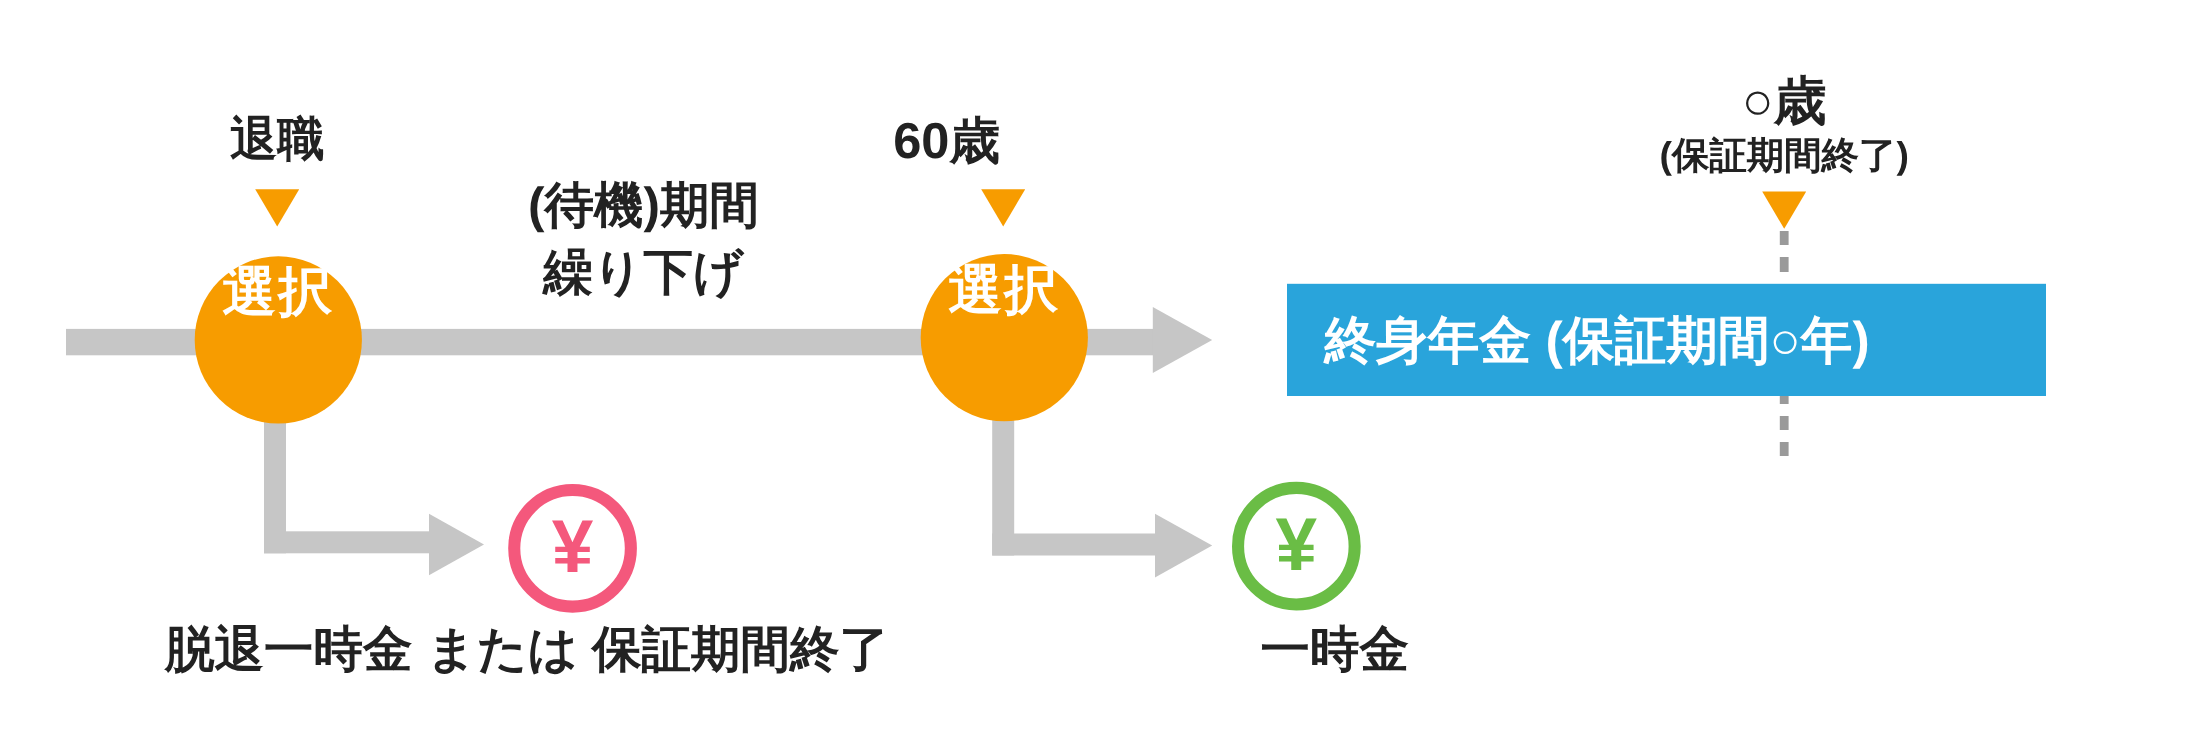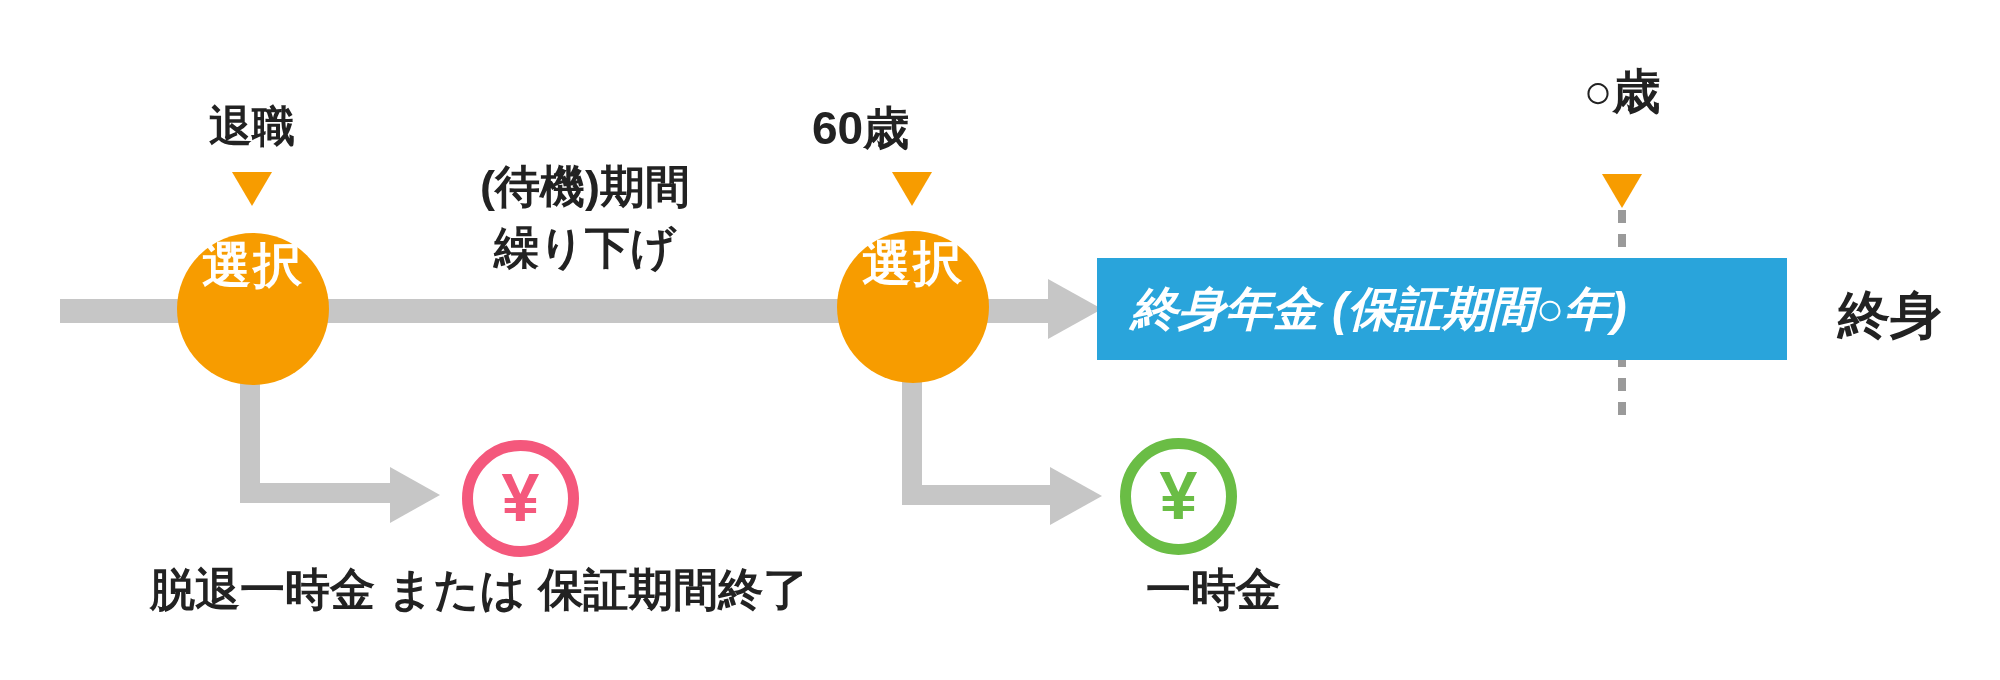--- a/index.html
+++ b/index.html
@@ -92,30 +92,29 @@
                     font-size: 45px; line-height: 61px; }
   .lbl-age-g      { left: 1522px; top: 60px; width: 200px; text-align: center; font-size: 48px; }
   .lbl-g-end      { left: 1450px; top: 119px; width: 344px; text-align: center; font-size: 34px; }
   .lbl-lifetime   { left: 1838px; top: 281px; font-size: 52px; }
   .lbl-withdrawal { left: 150px;  top: 560px; font-size: 45px; }
   .lbl-lumpsum    { left: 1081px; top: 560px; width: 200px; text-align: right; font-size: 45px; }
 
   
   .pension-box {
     position: absolute;
-    left: 1097px; top: 258px;
+    left: 1170px; top: 258px;
     width: 690px; height: 102px;
     background: #29A4DB;
     color: #ffffff;
     font-size: 47px; font-weight: 700;
     display: flex; align-items: center;
     padding-left: 34px;
     white-space: nowrap;
     z-index: 2;
-    font-style: italic;
   }
 
   
   .yen-circle {
     position: absolute;
     width: 117px; height: 117px;
     border-radius: 50%;
     display: flex; align-items: center; justify-content: center;
     background: #ffffff;
     z-index: 3;
@@ -160,24 +159,24 @@
     <div>繰り下げ</div>
   </div>
 
   <div class="lbl lbl-age60">60歳</div>
   <div class="tri tri-2"></div>
   <div class="choice-circle choice-2">
     <span>選択</span>
   </div>
 
   <div class="lbl lbl-age-g">○歳</div>
+  <div class="lbl lbl-g-end">(保証期間終了)</div>
   <div class="tri tri-3"></div>
 
   <div class="pension-box">終身年金 (保証期間○年)</div>
-  <div class="lbl lbl-lifetime">終身</div>
 
   <div class="yen-circle yen-pink">
     <span>¥</span>
   </div>
   <div class="lbl lbl-withdrawal">脱退一時金 または 保証期間終了</div>
 
   <div class="yen-circle yen-green">
     <span>¥</span>
   </div>
   <div class="lbl lbl-lumpsum">一時金</div>

